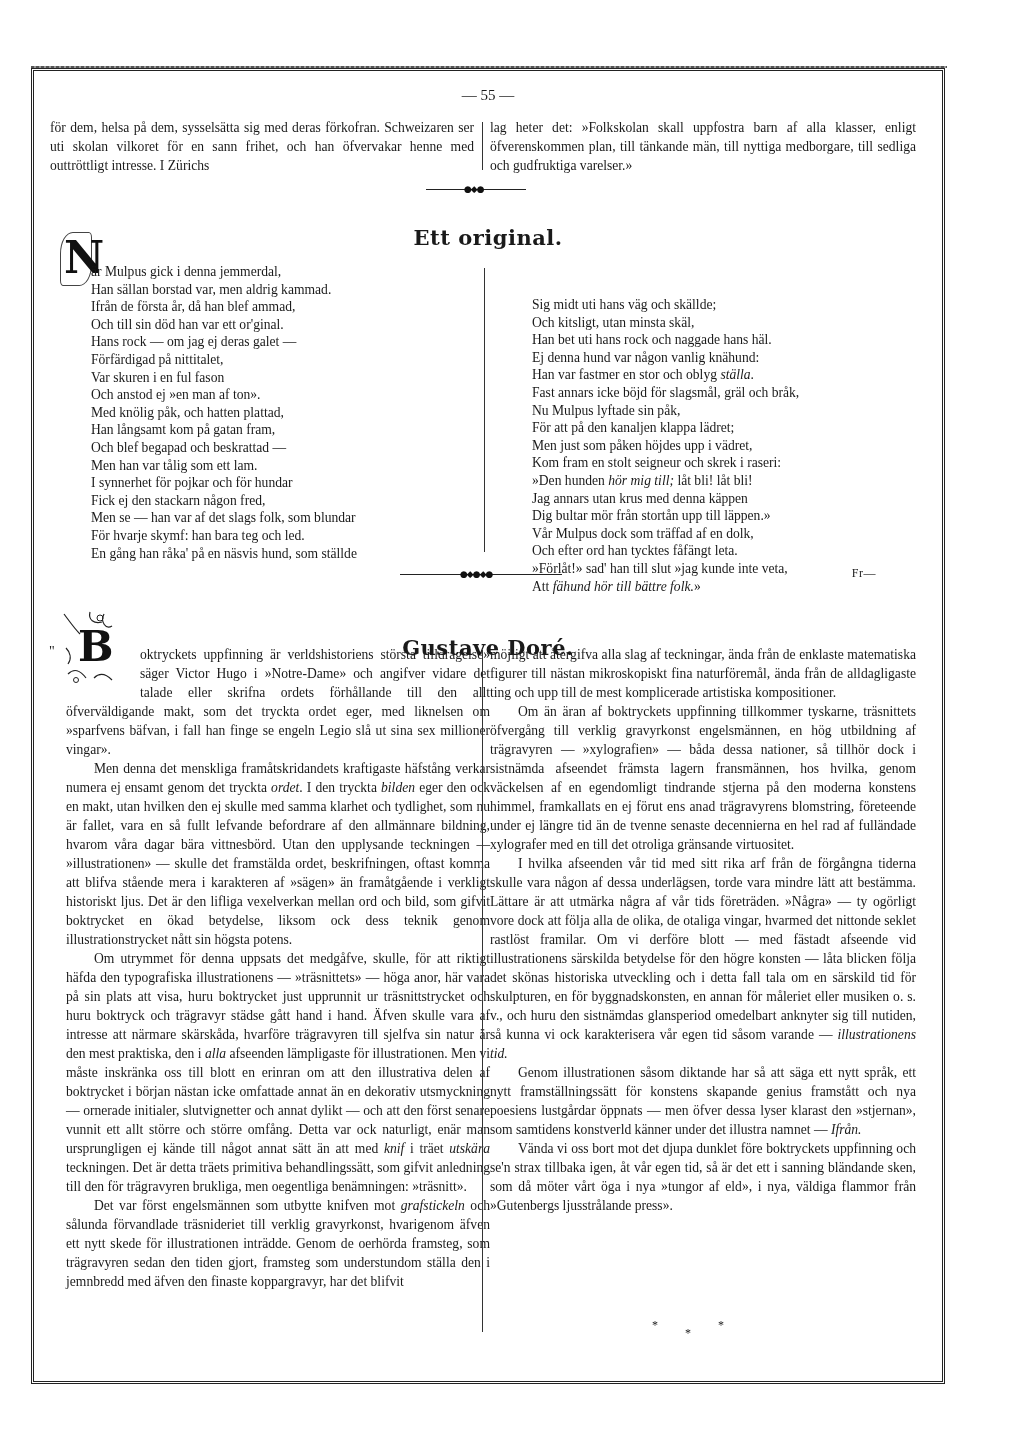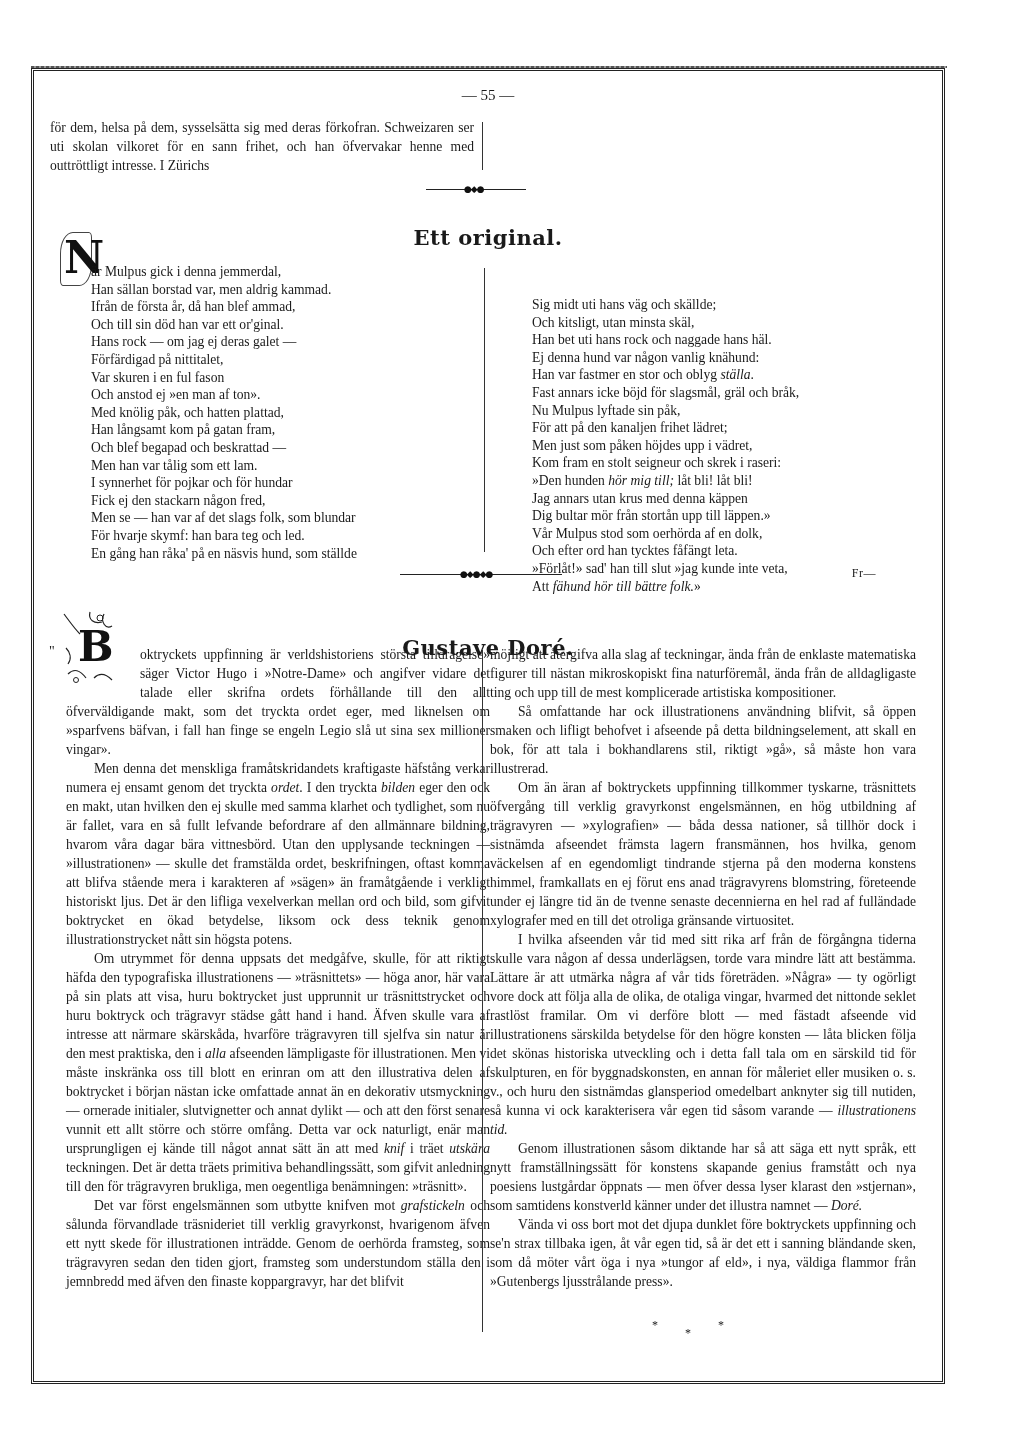--- a/index.html
+++ b/index.html
@@ -38,20 +38,21 @@
 <div class="frame-top-rule"></div>
 <div class="frame"></div>
 
 <div class="page-number">— 55 —</div>
 
 <div class="col col-left" style="top:118px;">
   <p>för dem, helsa på dem, sysselsätta sig med deras förkofran. Schweizaren ser uti skolan vilkoret för en sann frihet, och han öfvervakar henne med outtröttligt intresse. I Zürichs</p>
 </div>
 <div class="vrule" style="left:482px; top:122px; height:48px;"></div>
 <div class="col col-right" style="top:118px;">
+  <p>lag heter det: »Folkskolan skall uppfostra barn af alla klasser, enligt öfverenskommen plan, till tänkande män, till nyttiga medborgare, till sedliga och gudfruktiga varelser.»</p>
 </div>
 
 <div class="ornament" style="left:426px; top:188px; width:100px;">
   <div class="line" style="left:0; width:100px;"></div>
   <div class="dots" style="left:38px;">●◆●</div>
 </div>
 
 <div class="title" style="top:225px;">Ett original.</div>
 
 <div class="dropcap-box" style="left:60px; top:232px; width:30px; height:52px;"></div>
@@ -78,27 +79,27 @@
   </div>
 <div class="vrule" style="left:484px; top:268px; height:284px;"></div>
 <div class="poem" id="poem-right" style="left:532px; top:263px;margin-top:33px;">
     <div>Sig midt uti hans väg och skällde;</div>
     <div>Och kitsligt, utan minsta skäl,</div>
     <div>Han bet uti hans rock och naggade hans häl.</div>
     <div>Ej denna hund var någon vanlig knähund:</div>
     <div>Han var fastmer en stor och oblyg <em>ställa</em>.</div>
     <div>Fast annars icke böjd för slagsmål, gräl och bråk,</div>
     <div>Nu Mulpus lyftade sin påk,</div>
-    <div>För att på den kanaljen frihet lädret;</div>
+    <div>För att på den kanaljen klappa lädret;</div>
     <div>Men just som påken höjdes upp i vädret,</div>
     <div>Kom fram en stolt seigneur och skrek i raseri:</div>
     <div>»Den hunden <em>hör mig till;</em> låt bli! låt bli!</div>
     <div>Jag annars utan krus med denna käppen</div>
     <div>Dig bultar mör från stortån upp till läppen.»</div>
-    <div>Vår Mulpus stod som oerhörda af en dolk,</div>
+    <div>Vår Mulpus dock som träffad af en dolk,</div>
     <div>Och efter ord han tycktes fåfängt leta.</div>
     <div>»Förlåt!» sad' han till slut »jag kunde inte veta,</div>
     <div>Att <em>fähund hör till bättre folk.</em>»</div>
   </div>
 <div class="sig" style="position:absolute; left:700px; width:176px; top:566px; font-family:'Liberation Serif',serif;">Fr—</div>
 
 <div class="ornament" style="left:400px; top:573px; width:162px;">
   <div class="line" style="left:0; width:162px;"></div>
   <div class="dots" style="left:60px;">●◆●◆●</div>
 </div>
@@ -117,24 +118,23 @@
 
 <div class="col col-left" id="article-left" style="top:645px; left:66px; width:424px;">
     <p style="text-indent: 0px; padding-left: 0px;"><span style="float: left; width: 74px; height: 50px;"></span>oktryckets uppfinning är verldshistoriens största tilldragelse» säger Victor Hugo i »Notre-Dame» och angifver vidare det talade eller skrifna ordets förhållande till den allt öfverväldigande makt, som det tryckta ordet eger, med liknelsen om »sparfvens bäfvan, i fall han finge se engeln Legio slå ut sina sex millioner vingar».</p>
     <p class="indent">Men denna det menskliga framåtskridandets kraftigaste häfstång verkar numera ej ensamt genom det tryckta <em>ordet</em>. I den tryckta <em>bilden</em> eger den ock en makt, utan hvilken den ej skulle med samma klarhet och tydlighet, som nu är fallet, vara en så fullt lefvande befordrare af den allmännare bildning, hvarom våra dagar bära vittnesbörd. Utan den upplysande teckningen — »illustrationen» — skulle det framstälda ordet, beskrifningen, oftast komma att blifva stående mera i karakteren af »sägen» än framåtgående i verkligt historiskt ljus. Det är den lifliga vexelverkan mellan ord och bild, som gifvit boktrycket en ökad betydelse, liksom ock dess teknik genom illustrationstrycket nått sin högsta potens.</p>
     <p class="indent">Om utrymmet för denna uppsats det medgåfve, skulle, för att riktigt häfda den typografiska illustrationens — »träsnittets» — höga anor, här vara på sin plats att visa, huru boktrycket just upprunnit ur träsnittstrycket och huru boktryck och trägravyr städse gått hand i hand. Äfven skulle vara af intresse att närmare skärskåda, hvarföre trägravyren till sjelfva sin natur är den mest praktiska, den i <em>alla</em> afseenden lämpligaste för illustrationen. Men vi måste inskränka oss till blott en erinran om att den illustrativa delen af boktrycket i början nästan icke omfattade annat än en dekorativ utsmyckning — ornerade initialer, slutvignetter och annat dylikt — och att den först senare vunnit ett allt större och större omfång. Detta var ock naturligt, enär man ursprungligen ej kände till något annat sätt än att med <em>knif</em> i träet <em>utskära</em> teckningen. Det är detta träets primitiva behandlingssätt, som gifvit anledning till den för trägravyren brukliga, men oegentliga benämningen: »träsnitt».</p>
     <p class="indent">Det var först engelsmännen som utbytte knifven mot <em>grafstickeln</em> och sålunda förvandlade träsnideriet till verklig gravyrkonst, hvarigenom äfven ett nytt skede för illustrationen inträdde. Genom de oerhörda framsteg, som trägravyren sedan den tiden gjort, framsteg som understundom ställa den i jemnbredd med äfven den finaste koppargravyr, har det blifvit</p>
   </div>
 <div class="vrule" style="left:482px; top:650px; height:682px;"></div>
 <div class="col col-right" id="article-right" style="top:645px; left:490px; width:426px;">
     <p>möjligt att återgifva alla slag af teckningar, ända från de enklaste matematiska figurer till nästan mikroskopiskt fina naturföremål, ända från de alldagligaste ting och upp till de mest komplicerade artistiska kompositioner.</p>
-    <p class="indent">Så omfattande har ock illustrationens användning blifvit, så öppen smaken och lifligt behofvet i afseende på detta bildningselement, att skall en bok, för att tala i bokhandlarens stil, riktigt »gå», så måste hon vara illustrerad.</p>
     <p class="indent">Om än äran af boktryckets uppfinning tillkommer tyskarne, träsnittets öfvergång till verklig gravyrkonst engelsmännen, en hög utbildning af trägravyren — »xylografien» — båda dessa nationer, så tillhör dock i sistnämda afseendet främsta lagern fransmännen, hos hvilka, genom väckelsen af en egendomligt tindrande stjerna på den moderna konstens himmel, framkallats en ej förut ens anad trägravyrens blomstring, företeende under ej längre tid än de tvenne senaste decennierna en hel rad af fulländade xylografer med en till det otroliga gränsande virtuositet.</p>
     <p class="indent">I hvilka afseenden vår tid med sitt rika arf från de förgångna tiderna skulle vara någon af dessa underlägsen, torde vara mindre lätt att bestämma. Lättare är att utmärka några af vår tids företräden. »Några» — ty ogörligt vore dock att följa alla de olika, de otaliga vingar, hvarmed det nittonde seklet rastlöst framilar. Om vi derföre blott — med fästadt afseende vid illustrationens särskilda betydelse för den högre konsten — låta blicken följa det skönas historiska utveckling och i detta fall tala om en särskild tid för skulpturen, en för byggnadskonsten, en annan för måleriet eller musiken o. s. v., och huru den sistnämdas glansperiod omedelbart anknyter sig till nutiden, så kunna vi ock karakterisera vår egen tid såsom varande — <em>illustrationens tid.</em></p>
-    <p class="indent">Genom illustrationen såsom diktande har så att säga ett nytt språk, ett nytt framställningssätt för konstens skapande genius framstått och nya poesiens lustgårdar öppnats — men öfver dessa lyser klarast den »stjernan», som samtidens konstverld känner under det illustra namnet — <em>Doré.</em></p>
+    <p class="indent">Genom illustrationen såsom diktande har så att säga ett nytt språk, ett nytt framställningssätt för konstens skapande genius framstått och nya poesiens lustgårdar öppnats — men öfver dessa lyser klarast den »stjernan», som samtidens konstverld känner under det illustra namnet — <em>Ifrån.</em></p>
     <p class="indent">Vända vi oss bort mot det djupa dunklet före boktryckets uppfinning och se'n strax tillbaka igen, åt vår egen tid, så är det ett i sanning bländande sken, som då möter vårt öga i nya »tungor af eld», i nya, väldiga flammor från »Gutenbergs ljusstrålande press».</p>
   </div>
 
 <div class="asterisms" style="left:652px; top:1318px; width:100px;">
   <span style="position:absolute; left:0; top:0;">*</span>
   <span style="position:absolute; left:33px; top:8px;">*</span>
   <span style="position:absolute; left:66px; top:0;">*</span>
 </div>
 
 </body></html>

